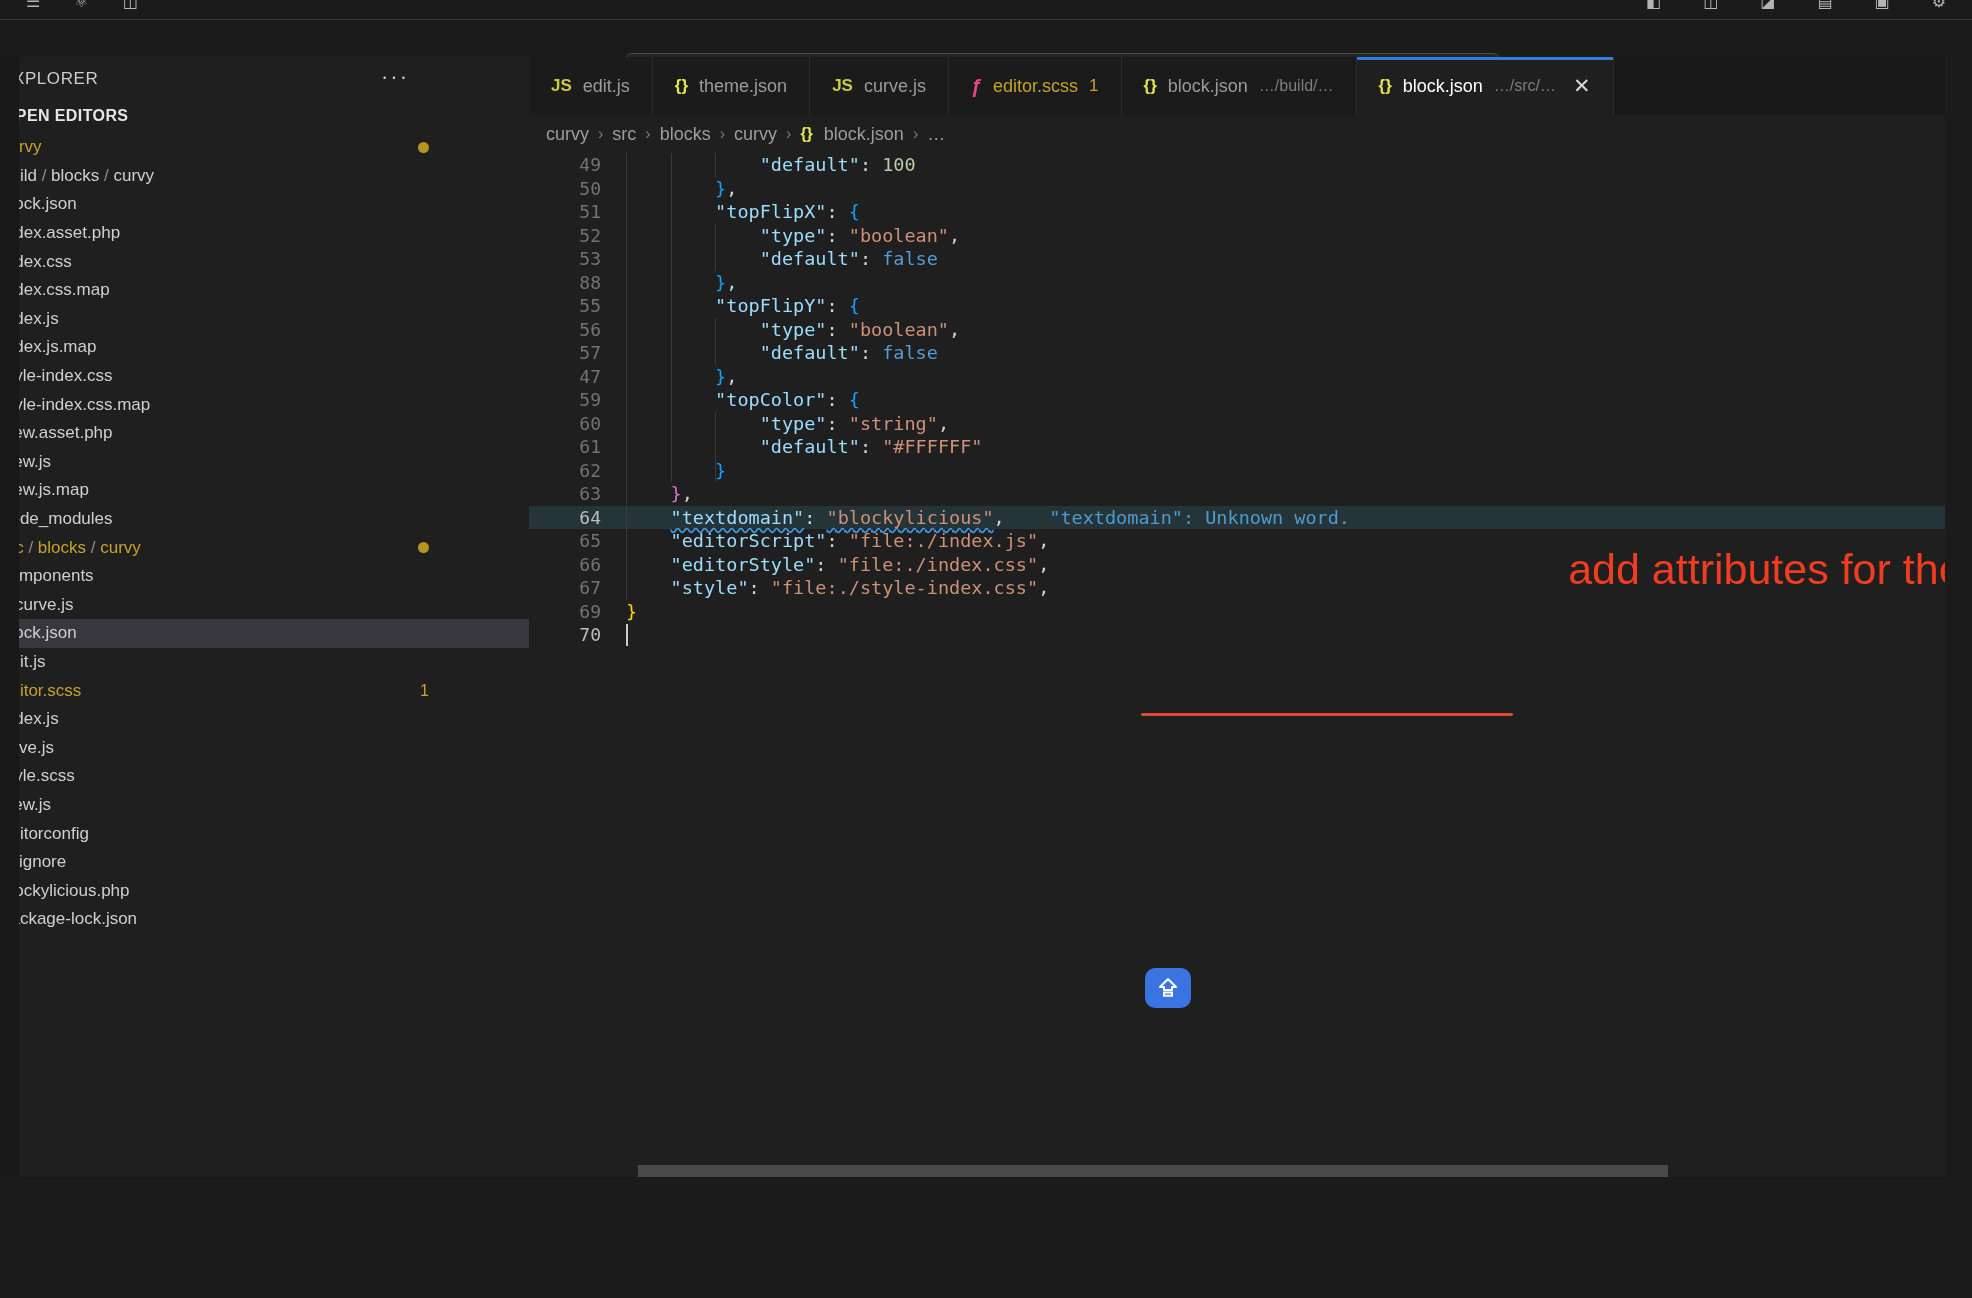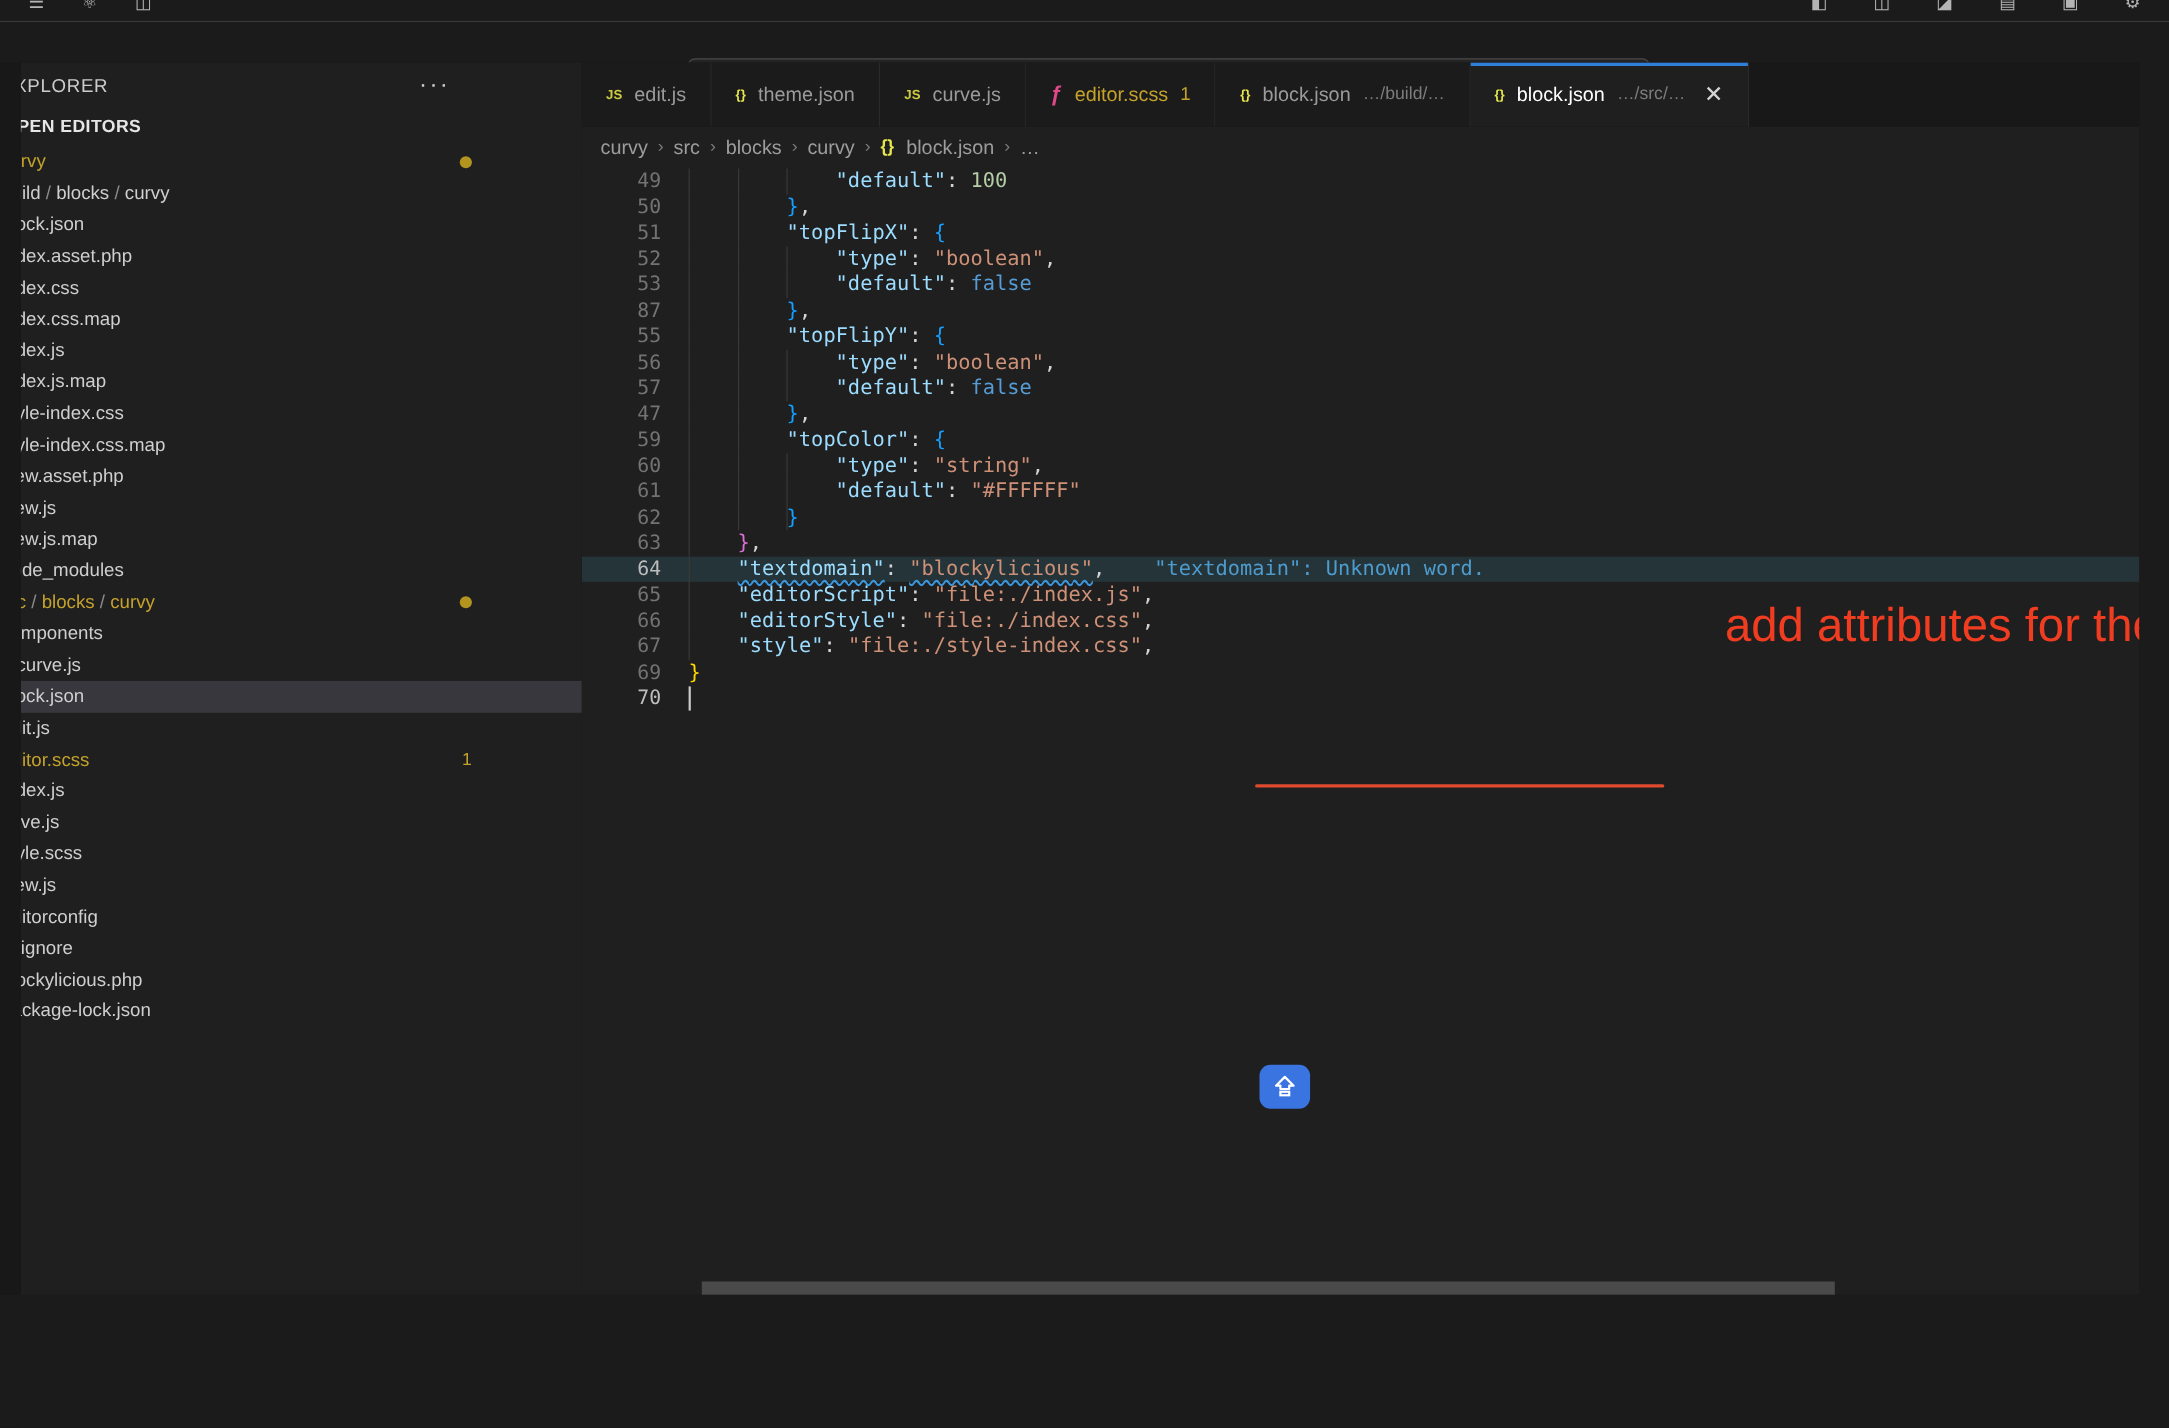--- a/index.html
+++ b/index.html
@@ -103,21 +103,21 @@
     position:relative; display:flex; align-items:center; gap:11px;
     padding:0 22px; background:#1b1b1b; color:#9b9b9b;
     border-right:1px solid #2a2a2a; font-size:18px; white-space:nowrap;
   }
   .tab.active {
     background:#1f1f1f; color:#ffffff;
   }
   .tab.active::before {
     content:""; position:absolute; left:0; right:0; top:0; height:3px; background:#2f7fd8;
   }
-  .tab-icon { font-size:12px; font-weight:bold; }
+  .tab-icon { font-size:17px; font-weight:bold; }
   .icon-js { color:#cbcb41; }
   .icon-json { color:#e6e64f; }
   .icon-scss { color:#e0488a; font-size:20px; }
   .tab-label.scss { color:#c5a32a; }
   .tab-sub { color:#7d7d7d; font-size:16px; }
   .tab-count { color:#c5a32a; font-size:17px; }
   .tab-close { color:#d4d4d4; font-size:21px; margin-left:6px; }
   .tabs-filler { flex:1; background:#181818; }
 
   
@@ -378,21 +378,21 @@
         <span>…</span>
       </div>
 
     <div class="code-area">
       <div class="code-lines" id="code-lines">
           <div class="cline"><span class="gutter">49</span><span class="ind-guide" style="left: 97px;"></span><span class="ind-guide" style="left: 141.52px;"></span><span class="ind-guide" style="left: 186.04px;"></span><span class="ctext"><span class="t-punc">            </span><span class="t-key">"default"</span><span class="t-punc">: </span><span class="t-num">100</span></span></div>
           <div class="cline"><span class="gutter">50</span><span class="ind-guide" style="left: 97px;"></span><span class="ind-guide" style="left: 141.52px;"></span><span class="ctext"><span class="t-punc">        </span><span class="t-br3">}</span><span class="t-punc">,</span></span></div>
           <div class="cline"><span class="gutter">51</span><span class="ind-guide" style="left: 97px;"></span><span class="ind-guide" style="left: 141.52px;"></span><span class="ctext"><span class="t-punc">        </span><span class="t-key">"topFlipX"</span><span class="t-punc">: </span><span class="t-br3">{</span></span></div>
           <div class="cline"><span class="gutter">52</span><span class="ind-guide" style="left: 97px;"></span><span class="ind-guide" style="left: 141.52px;"></span><span class="ind-guide" style="left: 186.04px;"></span><span class="ctext"><span class="t-punc">            </span><span class="t-key">"type"</span><span class="t-punc">: </span><span class="t-str">"boolean"</span><span class="t-punc">,</span></span></div>
           <div class="cline"><span class="gutter">53</span><span class="ind-guide" style="left: 97px;"></span><span class="ind-guide" style="left: 141.52px;"></span><span class="ind-guide" style="left: 186.04px;"></span><span class="ctext"><span class="t-punc">            </span><span class="t-key">"default"</span><span class="t-punc">: </span><span class="t-bool">false</span></span></div>
-          <div class="cline"><span class="gutter">87</span><span class="ind-guide" style="left: 97px;"></span><span class="ind-guide" style="left: 141.52px;"></span><span class="ctext"><span class="t-punc">        </span><span class="t-br3">}</span><span class="t-punc">,</span></span></div>
+          <div class="cline"><span class="gutter">88</span><span class="ind-guide" style="left: 97px;"></span><span class="ind-guide" style="left: 141.52px;"></span><span class="ctext"><span class="t-punc">        </span><span class="t-br3">}</span><span class="t-punc">,</span></span></div>
           <div class="cline"><span class="gutter">55</span><span class="ind-guide" style="left: 97px;"></span><span class="ind-guide" style="left: 141.52px;"></span><span class="ctext"><span class="t-punc">        </span><span class="t-key">"topFlipY"</span><span class="t-punc">: </span><span class="t-br3">{</span></span></div>
           <div class="cline"><span class="gutter">56</span><span class="ind-guide" style="left: 97px;"></span><span class="ind-guide" style="left: 141.52px;"></span><span class="ind-guide" style="left: 186.04px;"></span><span class="ctext"><span class="t-punc">            </span><span class="t-key">"type"</span><span class="t-punc">: </span><span class="t-str">"boolean"</span><span class="t-punc">,</span></span></div>
           <div class="cline"><span class="gutter">57</span><span class="ind-guide" style="left: 97px;"></span><span class="ind-guide" style="left: 141.52px;"></span><span class="ind-guide" style="left: 186.04px;"></span><span class="ctext"><span class="t-punc">            </span><span class="t-key">"default"</span><span class="t-punc">: </span><span class="t-bool">false</span></span></div>
           <div class="cline"><span class="gutter">47</span><span class="ind-guide" style="left: 97px;"></span><span class="ind-guide" style="left: 141.52px;"></span><span class="ctext"><span class="t-punc">        </span><span class="t-br3">}</span><span class="t-punc">,</span></span></div>
           <div class="cline"><span class="gutter">59</span><span class="ind-guide" style="left: 97px;"></span><span class="ind-guide" style="left: 141.52px;"></span><span class="ctext"><span class="t-punc">        </span><span class="t-key">"topColor"</span><span class="t-punc">: </span><span class="t-br3">{</span></span></div>
           <div class="cline"><span class="gutter">60</span><span class="ind-guide" style="left: 97px;"></span><span class="ind-guide" style="left: 141.52px;"></span><span class="ind-guide" style="left: 186.04px;"></span><span class="ctext"><span class="t-punc">            </span><span class="t-key">"type"</span><span class="t-punc">: </span><span class="t-str">"string"</span><span class="t-punc">,</span></span></div>
           <div class="cline"><span class="gutter">61</span><span class="ind-guide" style="left: 97px;"></span><span class="ind-guide" style="left: 141.52px;"></span><span class="ind-guide" style="left: 186.04px;"></span><span class="ctext"><span class="t-punc">            </span><span class="t-key">"default"</span><span class="t-punc">: </span><span class="t-str">"#FFFFFF"</span></span></div>
           <div class="cline"><span class="gutter">62</span><span class="ind-guide" style="left: 97px;"></span><span class="ind-guide" style="left: 141.52px;"></span><span class="ind-guide" style="left: 186.04px;"></span><span class="ctext"><span class="t-punc">        </span><span class="t-br3">}</span></span></div>
           <div class="cline"><span class="gutter">63</span><span class="ind-guide" style="left: 97px;"></span><span class="ctext"><span class="t-punc">    </span><span class="t-br2">}</span><span class="t-punc">,</span></span></div>
           <div class="cline hl"><span class="gutter">64</span><span class="ind-guide" style="left: 97px;"></span><span class="ctext"><span class="t-punc">    </span><span class="t-key squig">"textdomain"</span><span class="t-punc">: </span><span class="t-str squig">"blockylicious"</span><span class="t-punc">,</span><span class="t-punc">    </span><span class="t-hint">"textdomain": Unknown word.</span></span></div>

